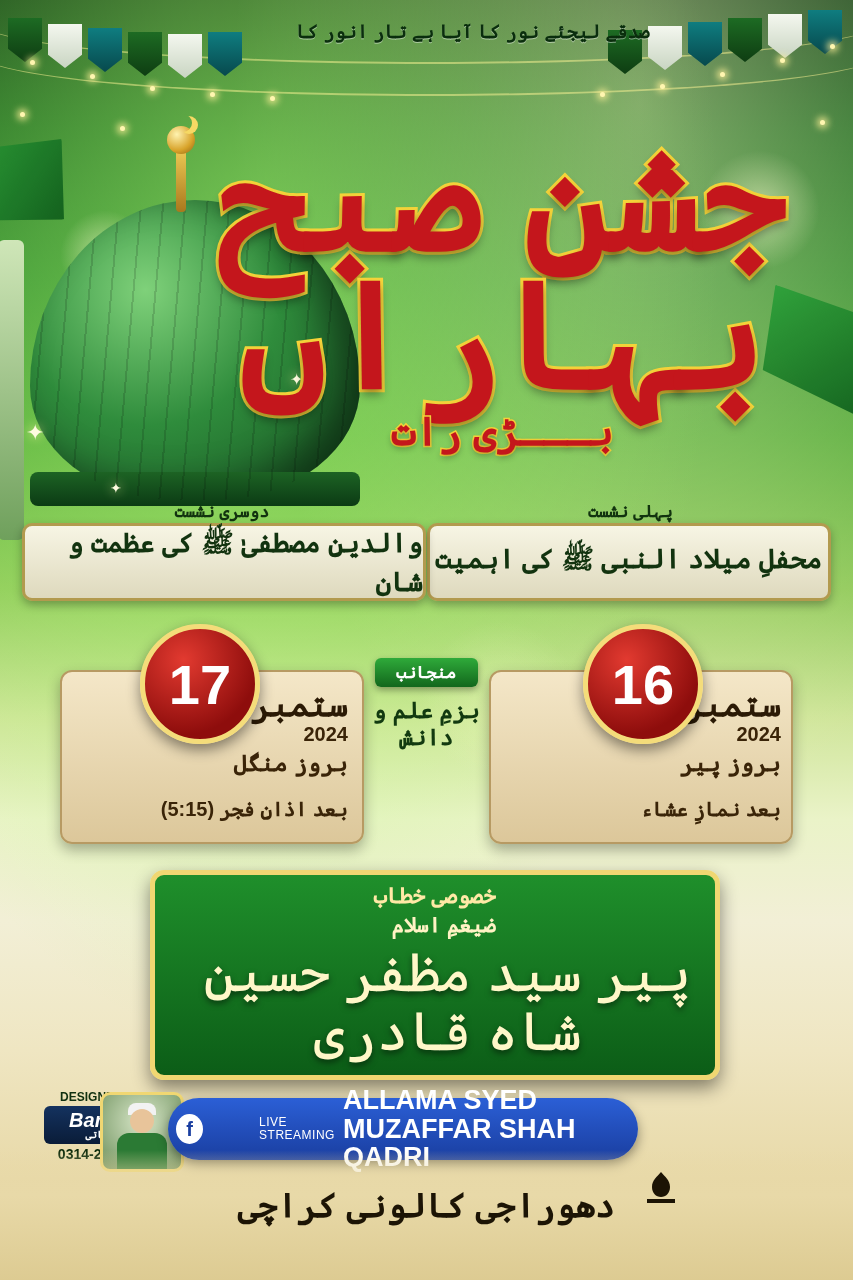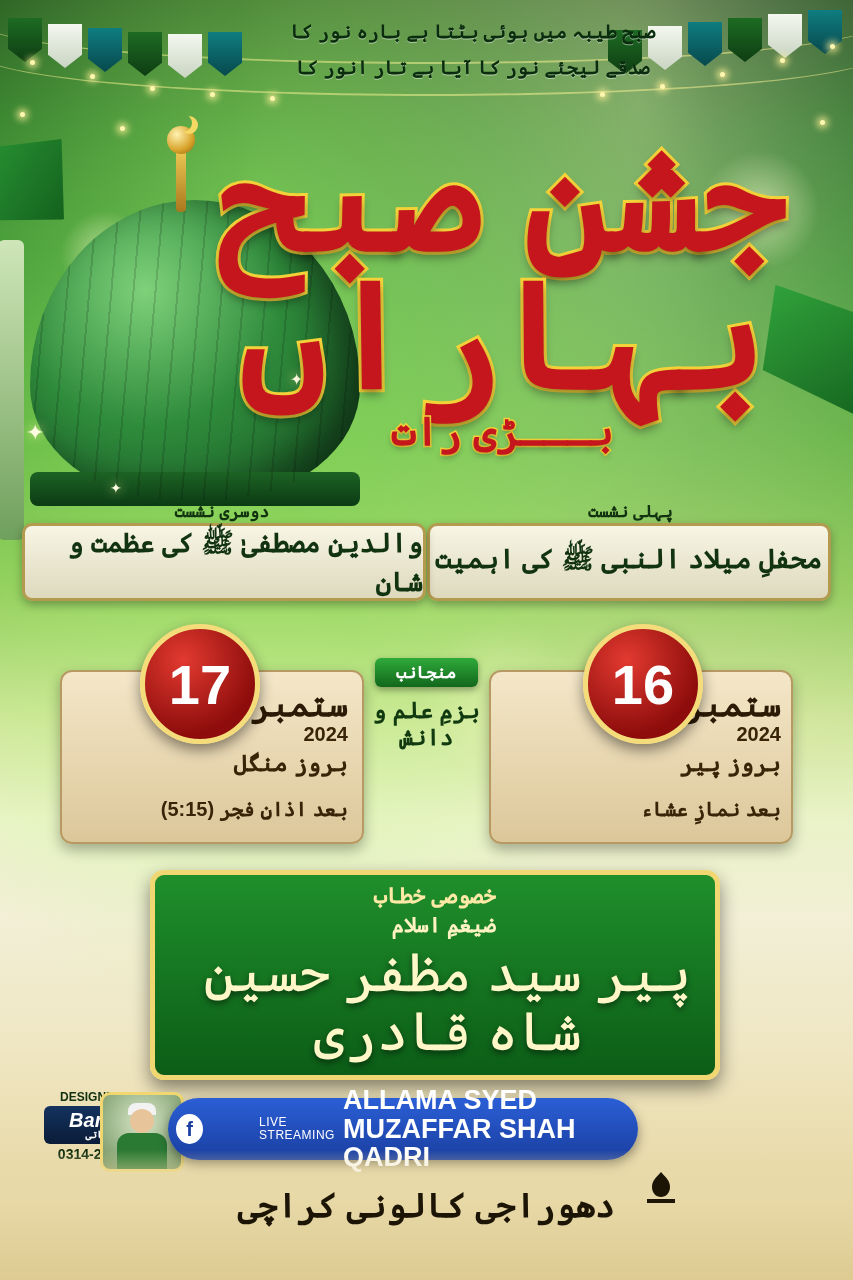--- a/index.html
+++ b/index.html
@@ -187,21 +187,20 @@
     <div class="dome-ribs"></div>
     <div class="finial"></div>
     <div class="crescent"></div>
     <div class="sparkle" style="left:36px;top:300px;">✦</div>
     <div class="sparkle" style="left:300px;top:250px;font-size:16px;">✦</div>
     <div class="sparkle" style="left:120px;top:360px;font-size:14px;">✦</div>
   </div>
   <div class="green-flag" style="left:760px;top:300px;transform:rotate(14deg);width:140px;height:110px;"></div>
 
   <div class="top-couplet">
-    <div>صبح طیبہ میں ہوئی بٹتا ہے بارہ نور کا</div>
     <div>صدقے لیجئے نور کا آیا ہے تار انور کا</div>
   </div>
 
   <div class="headline">
     <div class="main">جشنِ صبح بہاراں</div>
     <div class="sub">بـــڑی رات</div>
   </div>
 
   <div class="sessions">
     <div class="sess-tag" style="right:180px;">پہلی نشست</div>

